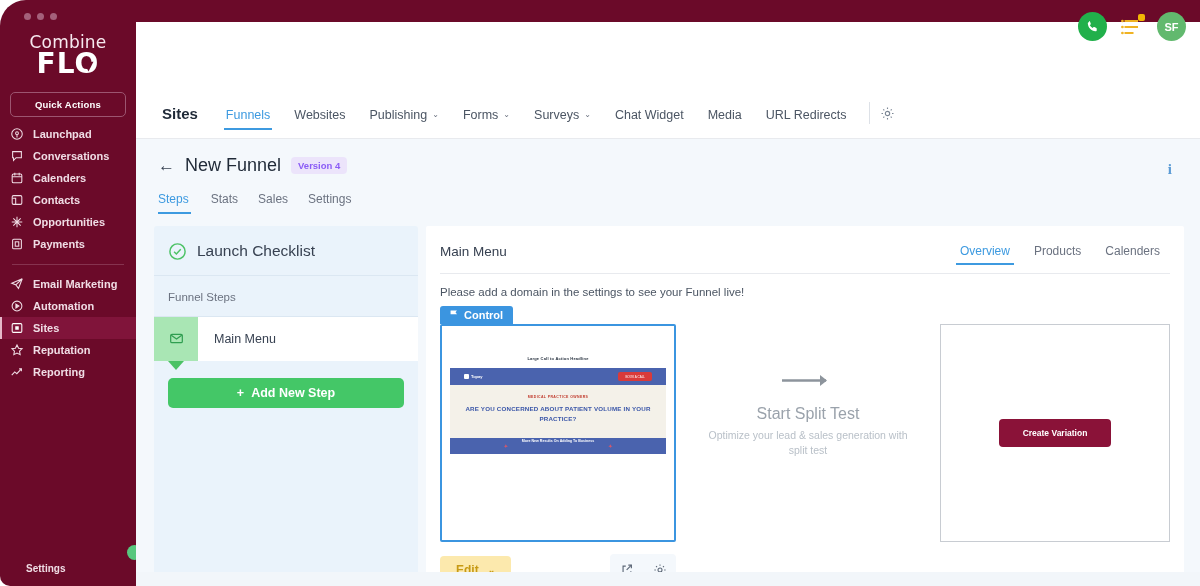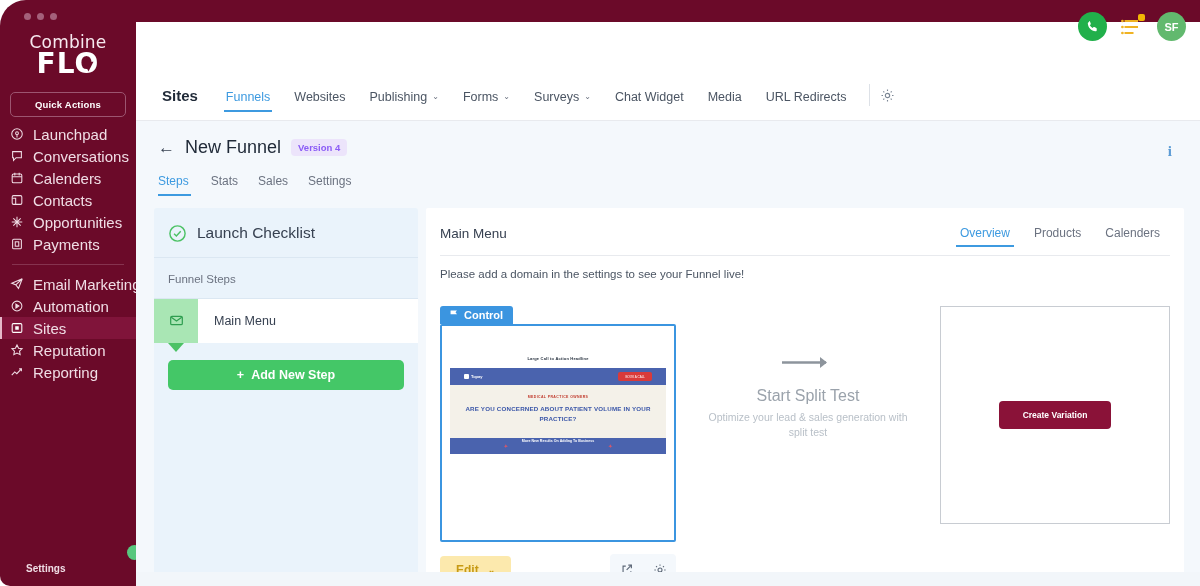--- a/index.html
+++ b/index.html
@@ -42,21 +42,21 @@
     border: 1px solid #9c5570;
     border-radius: 5px;
     color:#ffffff; font-size:9.5px; font-weight:bold;
     text-align:center; padding:6px 0; letter-spacing:.2px;
   }
 
   .nav { display:flex; flex-direction:column; }
   .nav-item {
     display:flex; align-items:center; gap:9px;
     height: 22px; padding: 0 10px; margin-bottom: 0px;
-    color:#f0dde5; font-size:15px; font-weight:normal;
+    color:#f0dde5; font-size:11px; font-weight:bold;
     white-space:nowrap;
   }
   .nav-item.active { background:#80143a; border-left:2px solid #e5b9c9; padding-left:8px; }
   .nav-ico { width:14px; height:14px; flex:0 0 14px; display:block; }
   .nav-ico svg { width:14px; height:14px; display:block; }
 
   .nav-sep { height:1px; background:#9c5570; margin: 9px 12px 8px 12px; opacity:.55; }
 
   .settings-row {
     margin-top:auto; padding: 0 0 12px 26px;
@@ -172,21 +172,21 @@
   .pr-tab { font-size:12px; color:#6b7280; padding: 0 10px 7px 10px; position:relative; }
   .pr-tab.active { color:#3d9ae0; }
   .pr-tab.active::after {
     content:""; position:absolute; left:6px; right:6px; bottom:0; height:2px; background:#3d9ae0;
   }
   .pr-rule { height:1px; background:#e8eaee; margin: 8px 14px 0 14px; }
   .domain-msg { font-size:11.5px; color:#4b5563; padding: 12px 0 0 14px; }
 
   .variants { display:flex; align-items:flex-start; padding: 8px 14px 0 14px; }
 
-  .v-control { width: 236px; flex:0 0 236px;margin-top:18px; }
+  .v-control { width: 236px; flex:0 0 236px; }
   .ctl-tab {
     display:inline-flex; align-items:center; gap:5px;
     background:#3b95e0; color:#fff; font-size:11px; font-weight:bold;
     padding: 3px 10px 3px 8px; border-radius:3px 3px 0 0;
   }
   .ctl-tab svg { width:11px; height:11px; }
   .thumb-frame {
     border:2px solid #3b95e0; border-radius:2px; height:218px; background:#fff;
     padding:8px; overflow:hidden;
   }

